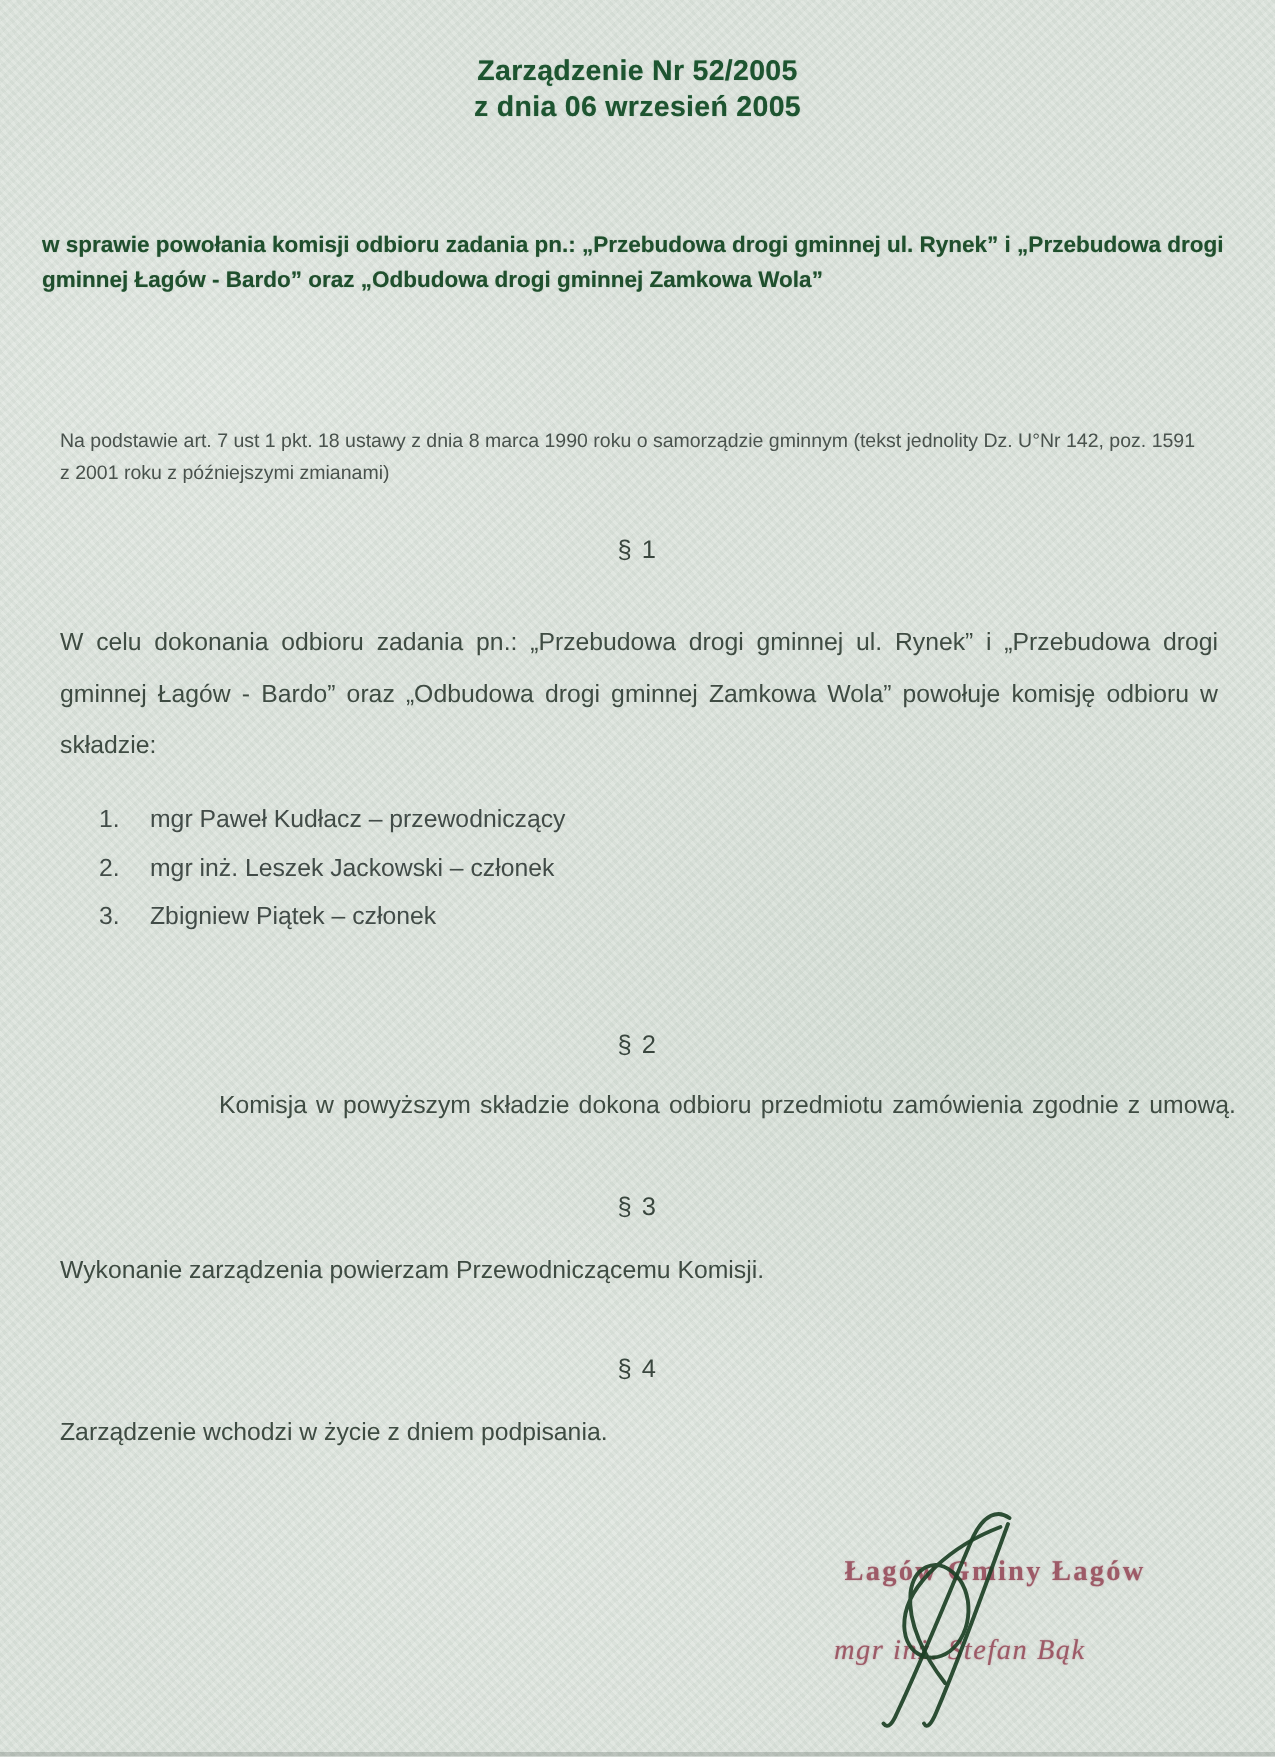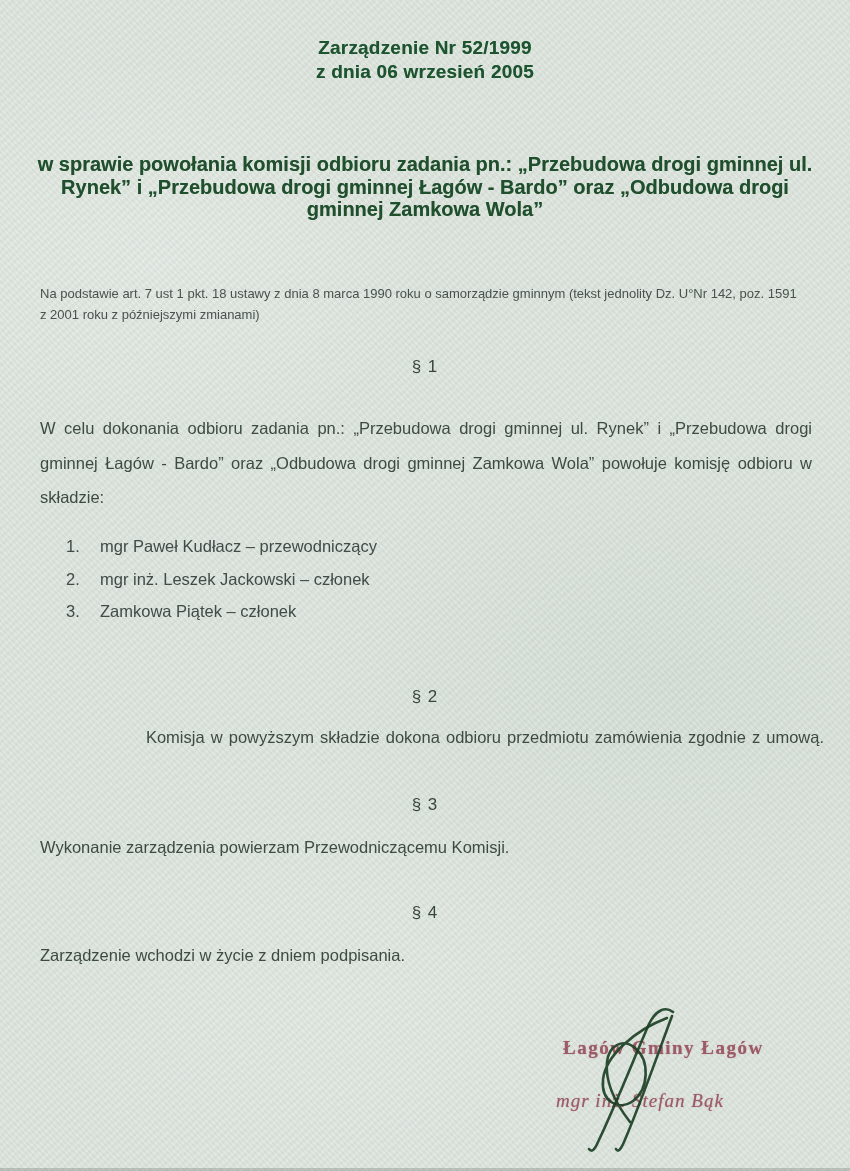--- a/index.html
+++ b/index.html
@@ -32,23 +32,22 @@
     text-align:center;
     font-weight:bold;
     font-size:19px;
     line-height:23.5px;
     color:#1d5430;
     letter-spacing:0.2px;
     text-shadow:0 0 0.6px rgba(29,84,48,0.55);
   }
   .doc-subject{
     top:153px;left:28px;right:28px;
-    text-align:center;
     font-weight:bold;
-    font-size:20px;
+    font-size:15px;
     line-height:22.5px;
     color:#1f4f2d;
     text-shadow:0 0 0.6px rgba(31,79,45,0.5);
   }
   .legal-basis{
     top:283px;left:40px;width:758px;
     font-size:13px;
     line-height:21px;
     color:#49524d;
   }
@@ -115,21 +114,21 @@
     stroke-linecap:round;
     opacity:0.92;
   }
 </style>
 </head>
 <body>
 
 <div class="page">
 
   <div class="abs doc-title">
-    <div>Zarządzenie Nr 52/1999</div>
+    <div>Zarządzenie Nr 52/2005</div>
     <div>z dnia 06 wrzesień 2005</div>
   </div>
 
   <div class="abs doc-subject">w sprawie powołania komisji odbioru zadania pn.: „Przebudowa drogi gminnej ul. Rynek” i „Przebudowa drogi gminnej Łagów - Bardo” oraz „Odbudowa drogi gminnej Zamkowa Wola”</div>
 
   <div class="abs legal-basis">Na podstawie art. 7 ust 1 pkt. 18 ustawy z dnia 8 marca 1990 roku o samorządzie gminnym (tekst jednolity Dz. U°Nr 142, poz. 1591 z 2001 roku z późniejszymi zmianami)</div>
 
   <div class="abs sec-head h1">§ 1</div>
   <div class="abs sec-body body-1">W celu dokonania odbioru zadania pn.: „Przebudowa drogi gminnej ul. Rynek” i „Przebudowa drogi gminnej Łagów - Bardo” oraz „Odbudowa drogi gminnej Zamkowa Wola” powołuje komisję odbioru w składzie:</div>
 
@@ -137,21 +136,21 @@
     <div class="row">
       <span class="num">1.</span>
       <span>mgr Paweł Kudłacz – przewodniczący</span>
     </div>
     <div class="row">
       <span class="num">2.</span>
       <span>mgr inż. Leszek Jackowski – członek</span>
     </div>
     <div class="row">
       <span class="num">3.</span>
-      <span>Zamkowa Piątek – członek</span>
+      <span>Zbigniew Piątek – członek</span>
     </div>
   </div>
 
   <div class="abs sec-head h2">§ 2</div>
   <div class="abs sec-body body-2">Komisja w powyższym składzie dokona odbioru przedmiotu zamówienia zgodnie z umową.</div>
 
   <div class="abs sec-head h3">§ 3</div>
   <div class="abs sec-body body-3">Wykonanie zarządzenia powierzam Przewodniczącemu Komisji.</div>
 
   <div class="abs sec-head h4">§ 4</div>

